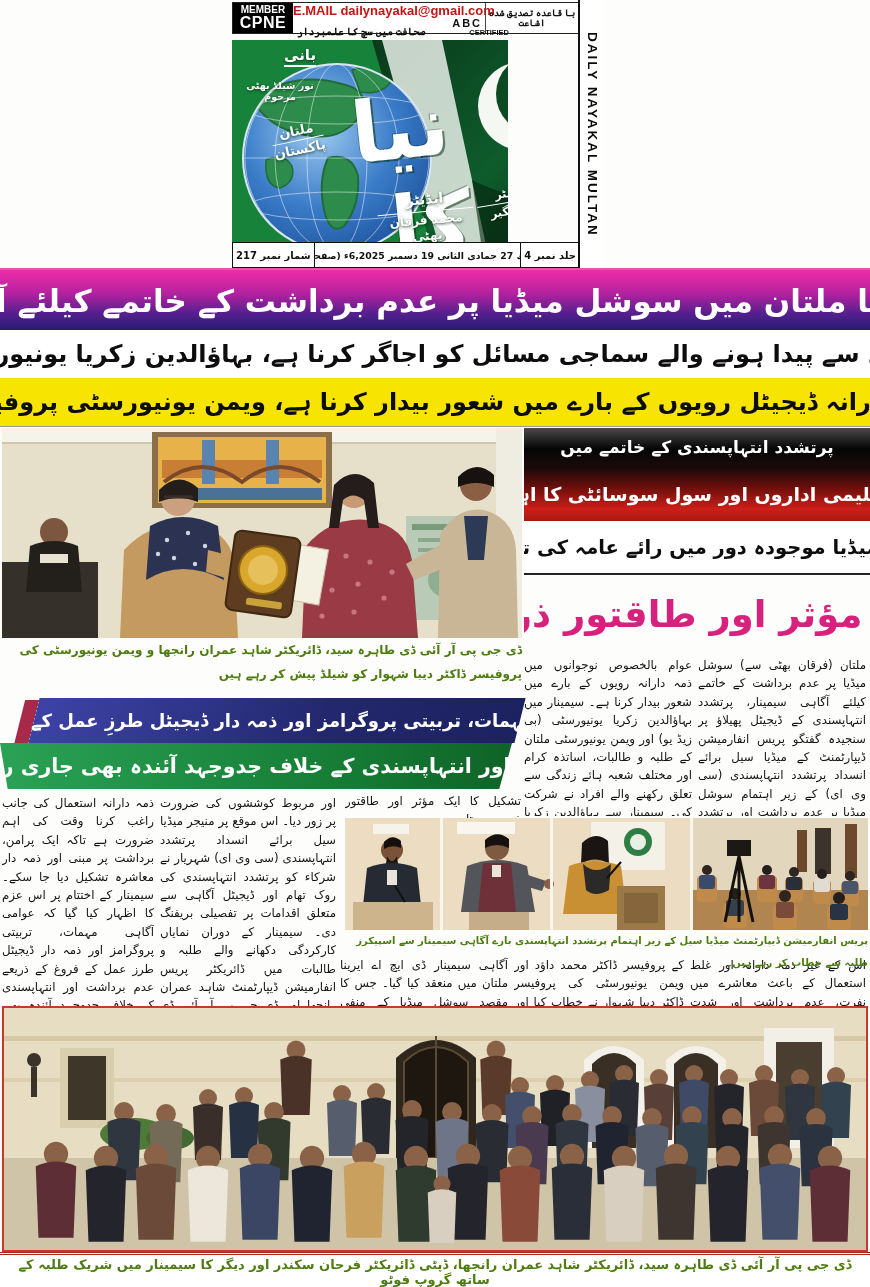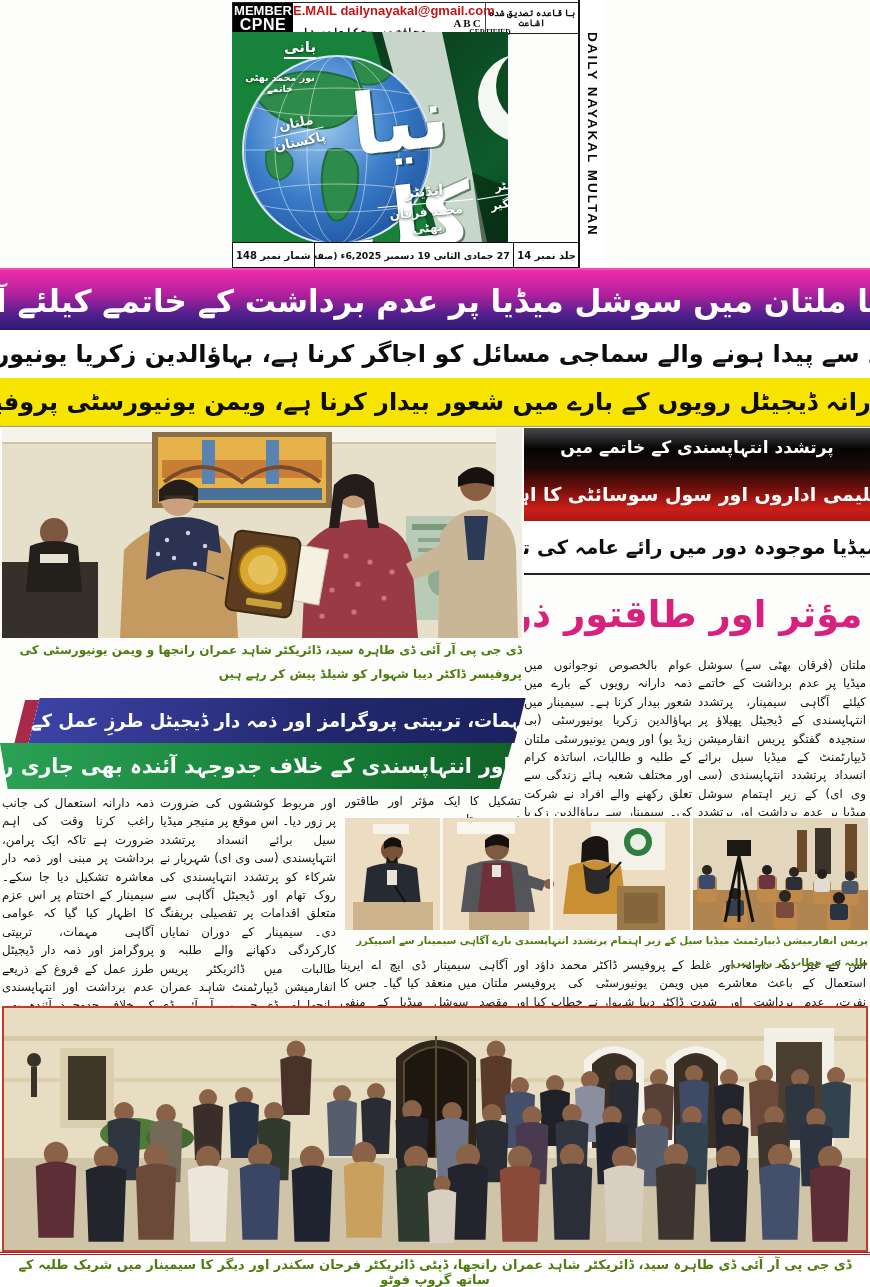--- a/index.html
+++ b/index.html
@@ -7,34 +7,34 @@
         overflow:hidden;font-family:"DejaVu Sans",sans-serif;color:#111;}
   .abs{position:absolute;}
   .urdu{direction:rtl;}
   .center{display:flex;align-items:center;justify-content:center;text-align:center;}
 
   
   .top-strip{left:232px;top:2px;width:346px;height:30px;border:1px solid #222;background:#fff;
              display:flex;font-family:"Liberation Sans",sans-serif;}
   .member-box{width:60px;background:#000;color:#fff;font-weight:bold;text-align:center;line-height:1;
               display:flex;flex-direction:column;justify-content:center;}
-  .member-box .m1{font-size:13px;}
+  .member-box .m1{font-size:10px;}
   .member-box .m2{font-size:16px;letter-spacing:.5px;}
   .strip-mid{flex:1;display:flex;flex-direction:column;min-width:0;}
   .email-line{color:#c81414;font-weight:bold;font-size:13px;text-align:center;white-space:nowrap;}
   .strip-row{display:flex;justify-content:space-between;align-items:center;padding:0 4px;flex:1;}
   .motto{font-size:10px;font-weight:bold;white-space:nowrap;margin-top:8px;}
-  .abc{font-family:Liberation Serif, serif;font-weight:bold;text-align:center;line-height:1;}
+  .abc{font-family:Liberation Sans, sans-serif;font-weight:bold;text-align:center;line-height:1;}
   .abc .a1{font-size:11px;letter-spacing:2px;}
   .abc .a2{font-size:7.5px;margin-left:44px;}
   .cert-note{width:92px;border-right:1px solid #444;border-left:1px solid #444;font-size:9px;font-weight:bold;
              display:flex;align-items:center;justify-content:center;text-align:center;}
 
   
-  .masthead{left:232px;top:32px;width:276px;height:210px;overflow:hidden;}
+  .masthead{left:232px;top:40px;width:276px;height:210px;overflow:hidden;}
   .masthead svg{position:absolute;left:0;top:0;}
   .mh-txt{position:absolute;color:#fff;font-weight:bold;text-shadow:0 1px 3px rgba(0,40,15,.8);}
   .founder-label{left:52px;top:6px;font-size:15px;border-bottom:2px solid #fff;padding-bottom:1px;}
   .founder-name{left:2px;top:40px;width:92px;font-size:9.5px;text-align:center;}
   .place-block{left:40px;top:82px;font-size:13px;text-align:center;transform:rotate(-12deg);line-height:1.35;}
   .place-block .pl1{border-bottom:1.5px solid #fff;}
   .paper-name{left:58px;top:40px;width:230px;font-size:84px;text-align:center;transform:rotate(-6deg);
               text-shadow:2px 2px 0 rgba(10,50,25,.55), -1px -1px 0 rgba(10,50,25,.35);}
   .daily-label{left:272px;top:86px;font-size:17px;transform:rotate(-66deg);}
   .chief-block{left:246px;top:142px;width:100px;text-align:center;font-size:11.5px;transform:rotate(-9deg);line-height:1.4;}
@@ -178,41 +178,41 @@
             <ellipse cx="105" cy="118" rx="92" ry="94"></ellipse>
             <line x1="11" y1="118" x2="199" y2="118"></line>
             <ellipse cx="105" cy="70" rx="88" ry="14"></ellipse>
             <ellipse cx="105" cy="166" rx="88" ry="14"></ellipse>
           </g>
         </g>
         <circle cx="105" cy="118" r="94" fill="none" stroke="#d8e6f2" stroke-width="2"></circle>
       </g>
     </svg>
     <div class="mh-txt founder-label urdu">بانی</div>
-    <div class="mh-txt founder-name urdu">نور محمد بھٹی خاتمے</div>
+    <div class="mh-txt founder-name urdu">نور شیلڈ بھٹی مرحوم</div>
     <div class="mh-txt place-block urdu">
       <div class="pl1">ملتان</div>
       <div>پاکستان</div>
     </div>
     <div class="mh-txt paper-name urdu">نیا کل</div>
     <div class="mh-txt daily-label urdu">روزنامہ</div>
     <div class="mh-txt chief-block urdu">
       <div class="lbl">چیف ایڈیٹر</div>
       <div>محمد جہانگیر بھٹی</div>
     </div>
     <div class="mh-txt editor-block urdu">
       <div class="lbl">ایڈیٹر</div>
       <div>محمد فرقان بھٹی</div>
     </div>
   </div>
 
   <div class="abs date-bar urdu">
-    <div class="seg seg-vol">جلد نمبر 14</div>
+    <div class="seg seg-vol">جلد نمبر 4</div>
     <div class="seg seg-date">جمعۃ المبارک 1447ھ 27 جمادی الثانی 19 دسمبر 6,2025ء (صفحات 8 قیمت 30 روپے)</div>
-    <div class="seg seg-issue">شمار نمبر 148</div>
+    <div class="seg seg-issue">شمار نمبر 217</div>
   </div>
 
   <div class="abs side-strip">
     <span class="vtext">DAILY NAYAKAL MULTAN</span>
   </div>
 
   <div class="abs main-headline urdu center">ڈی ایچ اے ایرینا ملتان میں سوشل میڈیا پر عدم برداشت کے خاتمے کیلئے آگاہی سیمینار</div>
   <div class="abs sub-white urdu center">سوشل میڈیا کے منفی استعمال سے پیدا ہونے والے سماجی مسائل کو اجاگر کرنا ہے، بہاؤالدین زکریا یونیورسٹی پروفیسر ڈاکٹر محمد داؤد</div>
   <div class="abs sub-yellow urdu center">نوجوانوں میں ذمہ دارانہ ڈیجیٹل رویوں کے بارے میں شعور بیدار کرنا ہے، ویمن یونیورسٹی پروفیسر ڈاکٹر دیبا شہوار</div>
 

